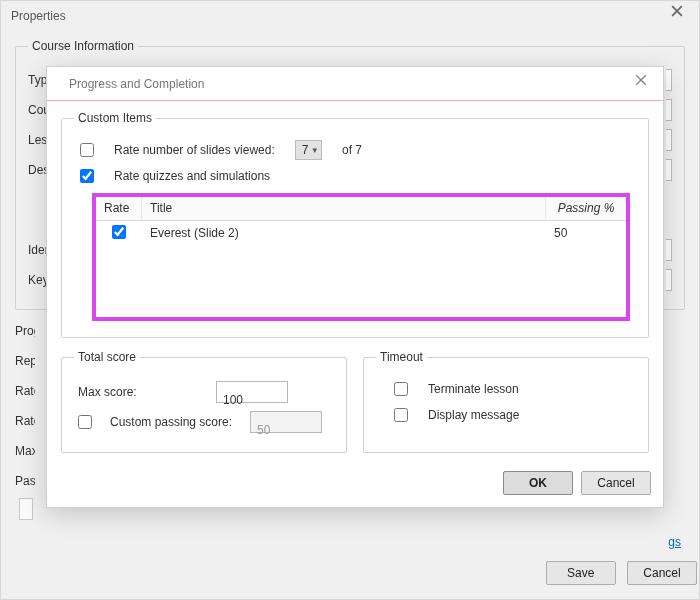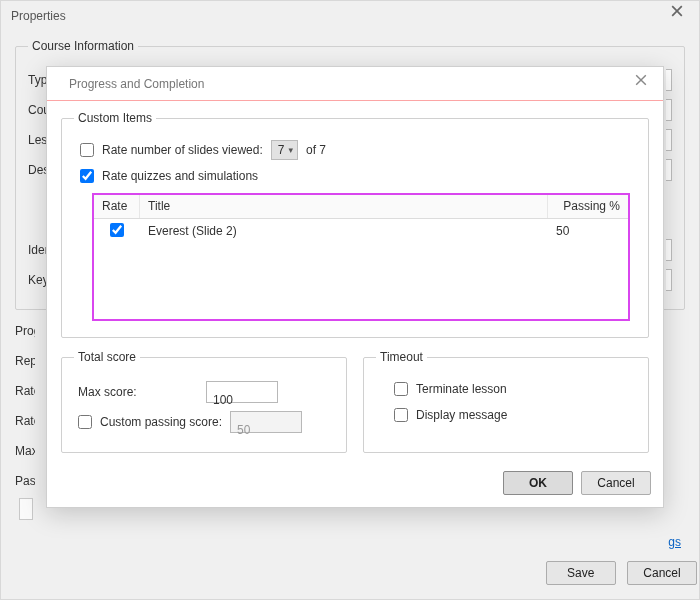--- a/index.html
+++ b/index.html
@@ -24,43 +24,43 @@
   button.btn.primary { background: #dcdcdc; border-color: #8a8a8a; font-weight: bold; }
 
   
   .dialog { position: absolute; left: 46px; top: 66px; width: 618px; background: #fff; border: 1px solid #cfcfcf; box-shadow: 0 6px 24px rgba(0,0,0,0.18); }
   .dialog-title { height: 34px; line-height: 34px; padding: 0 22px; color: #777; position: relative; border-bottom: 1px solid #fca5a5; }
   .dialog-title .close { position: absolute; right: 10px; top: 7px; width: 18px; height: 18px; text-align: center; line-height: 18px; color: #888; cursor: pointer; }
 
   .dlg-body { padding: 4px 10px 6px 10px; }
   .dlg-body fieldset { margin: 6px 4px; }
 
-  .chkrow { display: flex; align-items: center; gap: 8px; margin: 4px 0 4px 6px; height: 22px; }
+  .chkrow { display: flex; align-items: center; gap: 20px; margin: 4px 0 4px 6px; height: 22px; }
   .chkrow.indent { margin-left: 18px; }
   input[type=checkbox] { width: 14px; height: 14px; margin: 0; }
 
   .combo { display: inline-flex; align-items: center; border: 1px solid #bbb; background: #e2e2e2; height: 20px; padding: 0 4px 0 6px; gap: 4px; }
   .combo .caret { font-size: 9px; color: #555; }
 
-  .tbl { border: 2px solid #d946ef; margin: 6px 6px 4px 18px; height: 128px; background: #fff; }
+  .tbl { border: 4px solid #d946ef; margin: 6px 6px 4px 18px; height: 128px; background: #fff; }
   .tbl-head { display: flex; border-bottom: 1px solid #dcdcdc; background: #fafafa; height: 24px; }
   .th { padding: 4px 8px; border-right: 1px solid #e7e7e7; color: #333; }
   .th.rate { width: 46px; }
   .th.title { flex: 1; }
-  .th.pct { width: 80px; text-align: right; border-right: none; }
+  .th.pct { width: 80px; text-align: center; border-right: none; font-style: italic; }
   .tbl-row { display: flex; height: 24px; align-items: center; }
   .td { padding: 4px 8px; }
   .td.rate { width: 46px; text-align: center; }
   .td.title { flex: 1; }
   .td.pct { width: 80px; }
 
   .two-col { display: flex; gap: 8px; }
   .two-col fieldset { flex: 1; }
 
-  .rowkv { display: flex; align-items: center; gap: 8px; margin: 6px 0 6px 4px; height: 24px; }
+  .rowkv { display: flex; align-items: center; gap: 18px; margin: 6px 0 6px 4px; height: 24px; }
   .rowkv .key { min-width: 120px; }
   .valbox { width: 72px; height: 22px; border: 1px solid #b8b8b8; background: #fff; padding: 8px 6px; line-height: 20px; }
   .valbox.disabled { background: #f3f3f3; color: #999; }
   .valbox.wide { width: 86px; }
 
   .dlg-btns { display: flex; justify-content: flex-end; padding: 6px 12px 12px 12px; }
 
   svg.x { width: 12px; height: 12px; display: block; }
 </style>
 </head>

